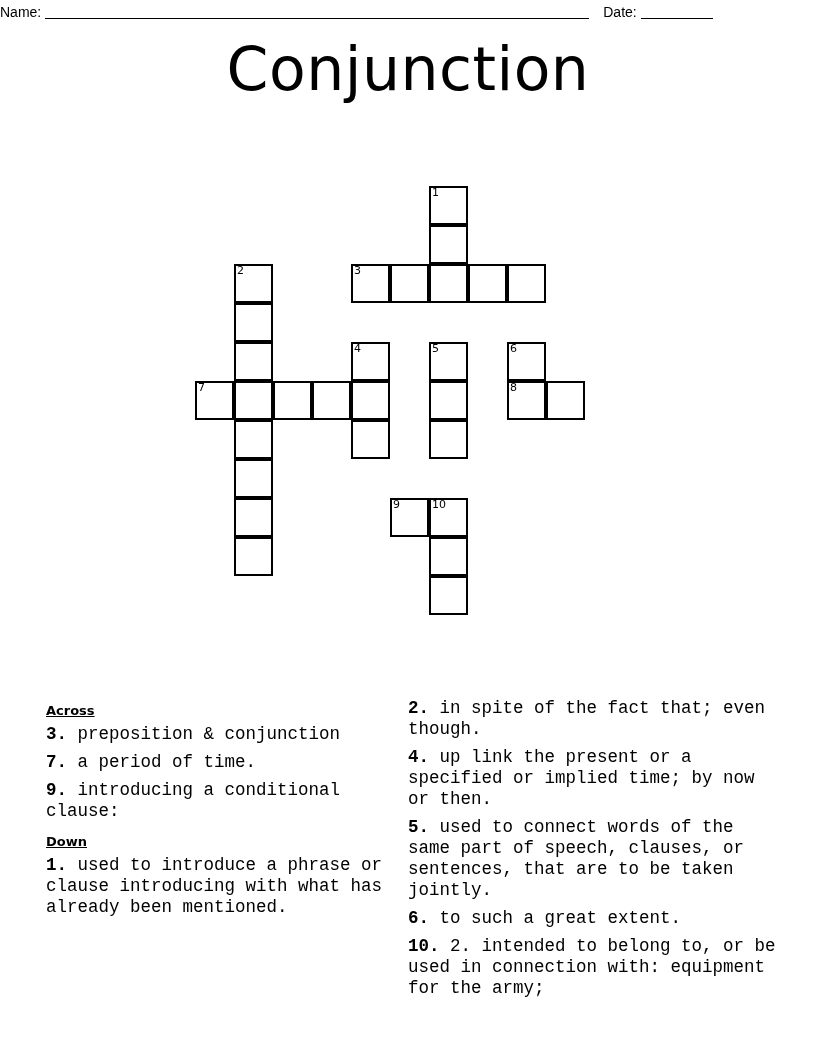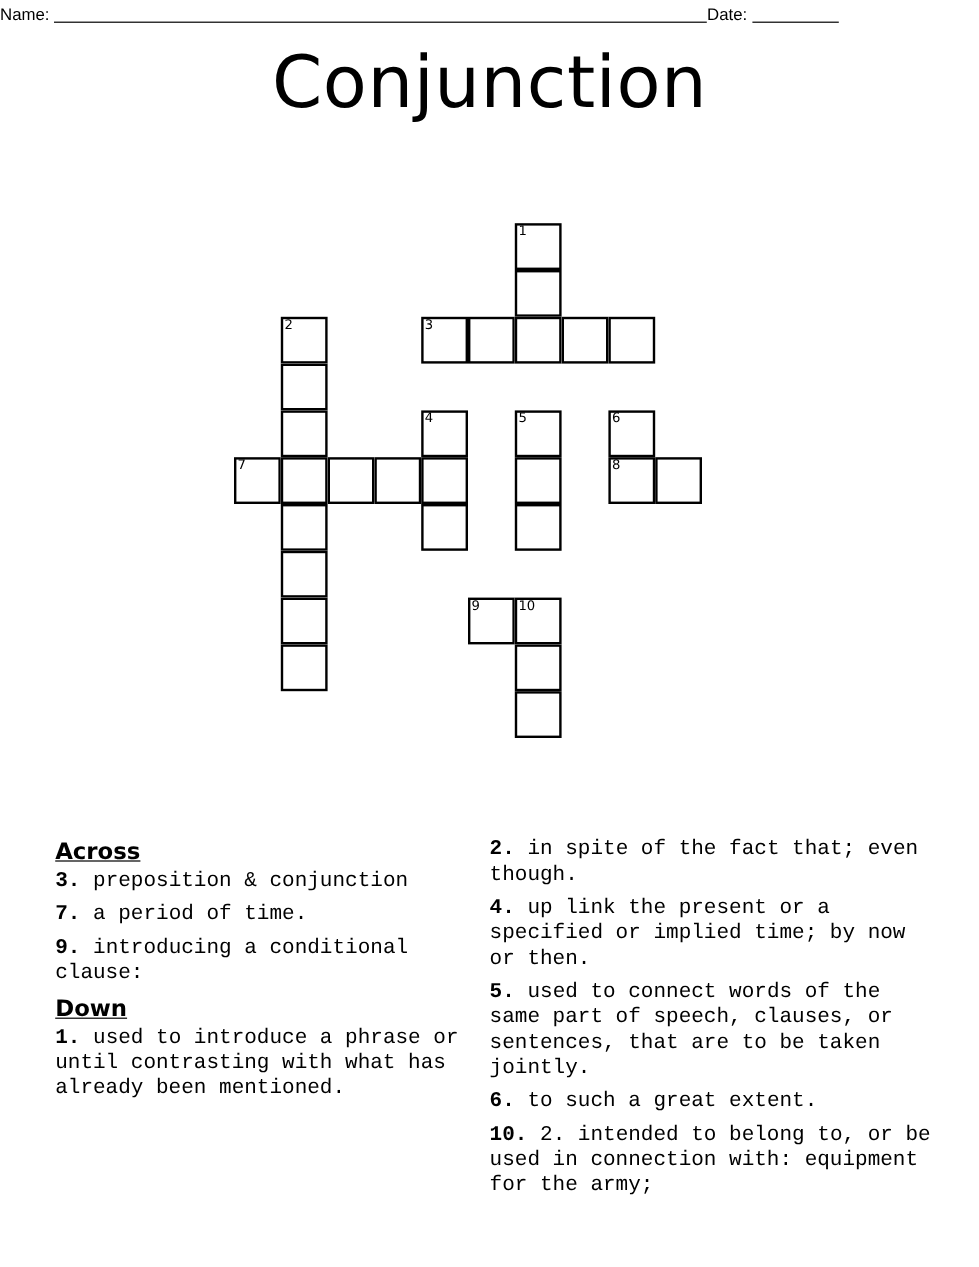--- a/index.html
+++ b/index.html
@@ -29,21 +29,21 @@
     align-items: flex-start;
     padding-top: 4px;
     box-sizing: border-box;
   }
   .rule {
     display: inline-block;
     border-bottom: 1.3px solid #000;
     height: 14px;
   }
   .rule-name { width: 544px; margin-left: 4px; }
-  .hdr-date-label { white-space: nowrap; }
+  .hdr-date-label { margin-left: 14px; white-space: nowrap; }
   .rule-date { width: 72px; margin-left: 4px; }
 
   
   .title {
     position: absolute;
     top: 36px;
     left: 0;
     width: 816px;
     text-align: center;
     font-family: "DejaVu Sans", sans-serif;
@@ -90,21 +90,21 @@
   }
   .clue-col {
     position: absolute;
     top: 0;
   }
   .clue-col-left  { left: 46px;  width: 350px; }
   .clue-col-right { left: 408px; width: 368px; }
 
   .clue-heading {
     font-family: "DejaVu Sans", sans-serif;
-    font-size: 19px;
+    font-size: 13px;
     font-weight: bold;
     text-decoration: underline;
     line-height: 25px;
     margin: 0 0 1px 0;
   }
   .clue {
     font-family: Liberation Mono, monospace;
     font-size: 17.5px;
     line-height: 21px;
     margin: 0 0 7px 0;
@@ -189,21 +189,21 @@
       <span class="cnum">7.</span>
       <span>a period of time.</span>
     </div>
     <div class="clue">
       <span class="cnum">9.</span>
       <span>introducing a conditional clause:</span>
     </div>
     <div class="clue-heading">Down</div>
     <div class="clue">
       <span class="cnum">1.</span>
-      <span>used to introduce a phrase or until contrasting with what has already been mentioned.</span>
+      <span>used to introduce a phrase or clause introducing with what has already been mentioned.</span>
     </div>
   </div>
 
   <div class="clue-col clue-col-right">
     <div class="clue">
       <span class="cnum">2.</span>
       <span>in spite of the fact that; even though.</span>
     </div>
     <div class="clue">
       <span class="cnum">4.</span>

